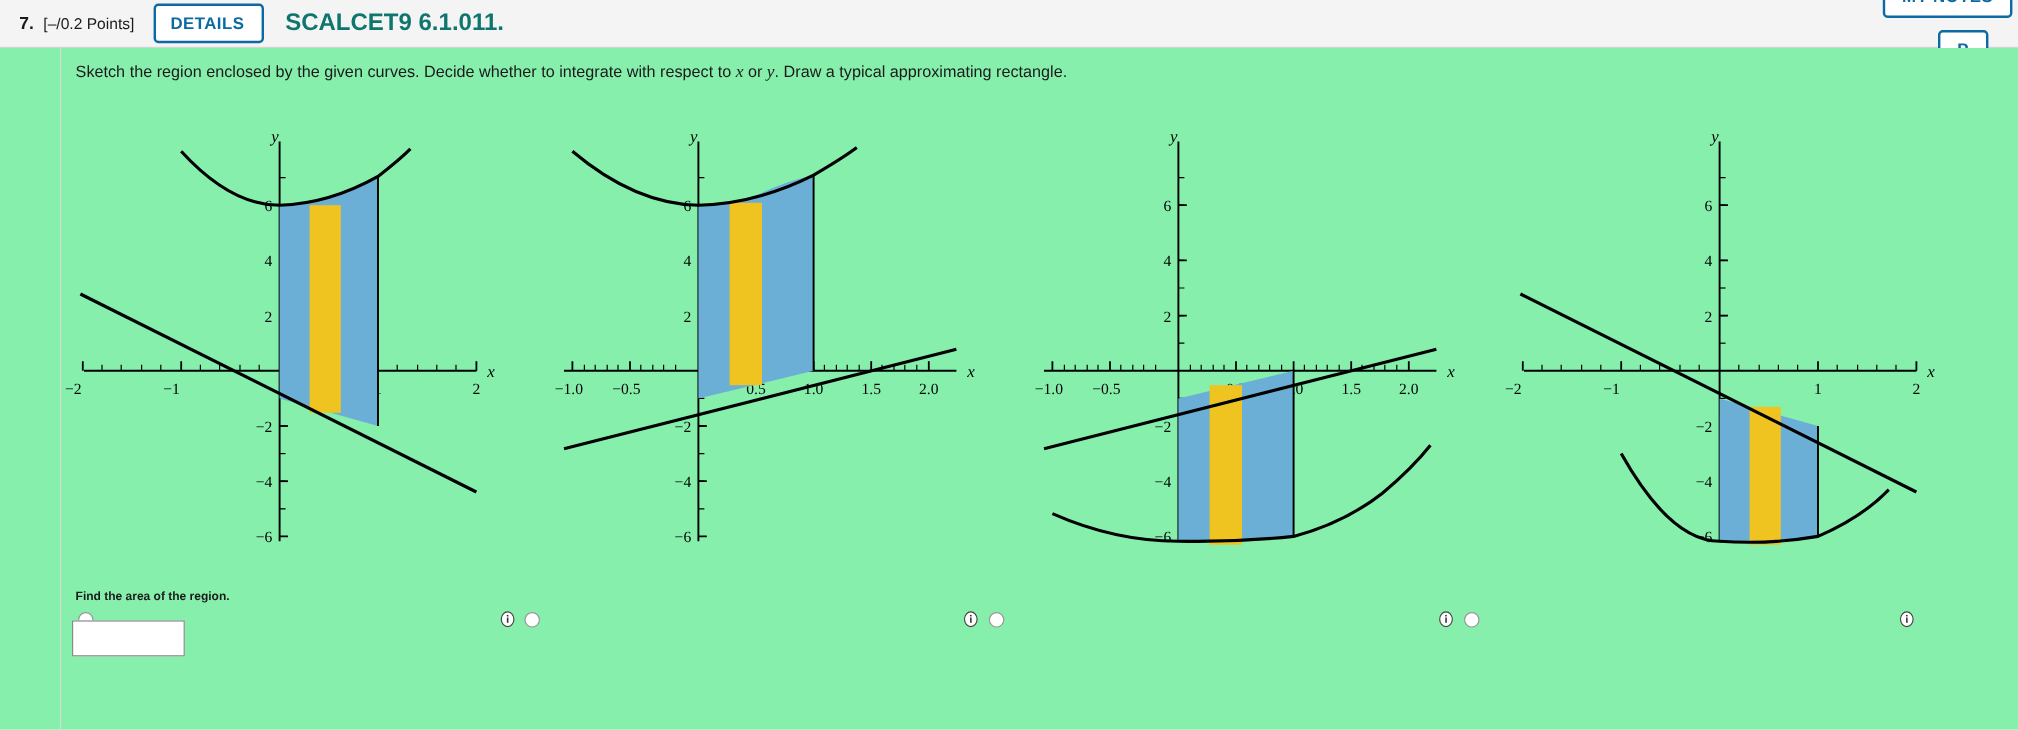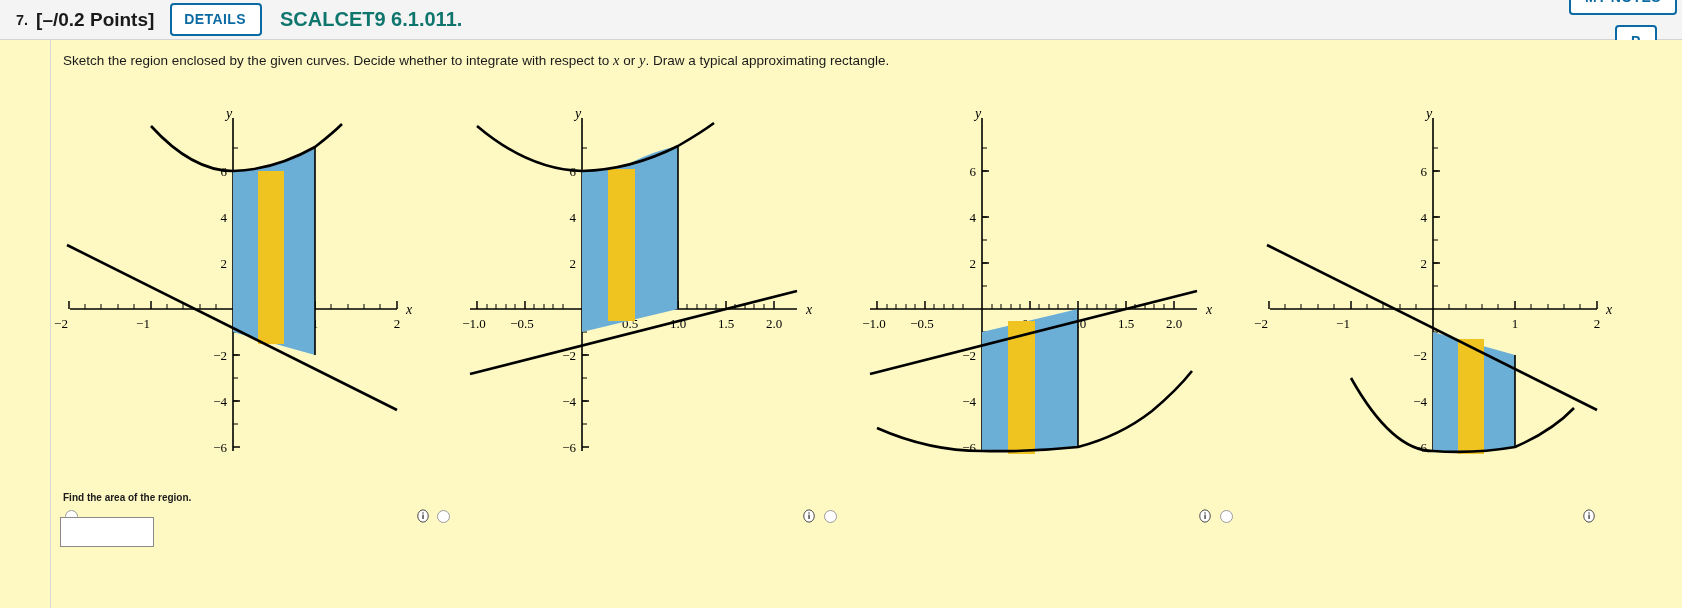--- a/index.html
+++ b/index.html
@@ -23,22 +23,22 @@
   }
   .q-num {
     margin-left: 16px;
     font-size: 14.5px;
     font-weight: bold;
     color: #1a1a1a;
     white-space: nowrap;
   }
   .q-points {
     margin-left: 8px;
-    font-size: 19px;
-    font-weight: bold;
+    font-size: 13px;
+    font-weight: normal;
     color: #1a1a1a;
     white-space: nowrap;
   }
   .btn-outline {
     border: 2px solid #0b6aa2;
     border-radius: 4px;
     background: #ffffff;
     color: #0b6aa2;
     font-size: 14px;
     font-weight: bold;
@@ -66,21 +66,21 @@
   }
   .header-right .btn-outline:last-child {
     margin-right: -26px;   
   }
 
   
   .body-wrap {
     position: absolute;
     left: 0; top: 40px;
     width: 1682px; height: 568px;
-    background: #fef9c3;
+    background: #86efac;
   }
   .left-rule {
     position: absolute;
     left: 50px; top: 0;
     width: 1px; height: 568px;
     background: #d8d8d8;
   }
   .prompt {
     position: absolute;
     left: 63px; top: 12px;

